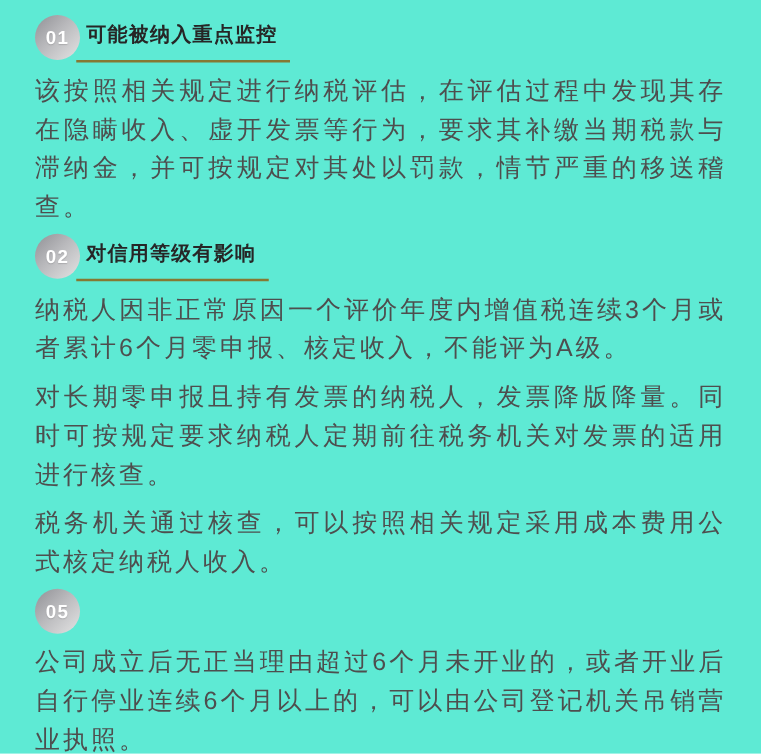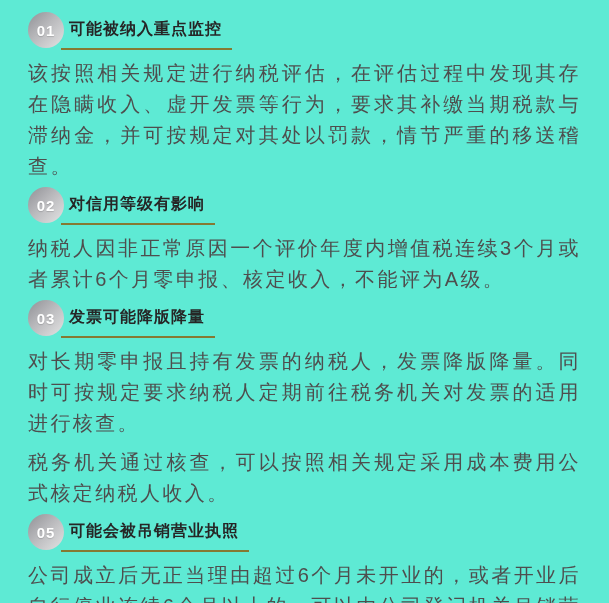--- a/index.html
+++ b/index.html
@@ -73,32 +73,27 @@
 
   <div class="section">
     <div class="section-header">
       <div class="badge">02</div>
       <div class="title">对信用等级有影响</div>
     </div>
     <p class="body-text">纳税人因非正常原因一个评价年度内增值税连续3个月或者累计6个月零申报、核定收入，不能评为A级。</p>
   </div>
 
   <div class="section">
-    <div class="section-header">
-      <div class="badge">03</div>
-      <div class="title">发票可能降版降量</div>
-    </div>
     <p class="body-text">对长期零申报且持有发票的纳税人，发票降版降量。同时可按规定要求纳税人定期前往税务机关对发票的适用进行核查。</p>
   </div>
 
   <div class="section">
     <p class="body-text">税务机关通过核查，可以按照相关规定采用成本费用公式核定纳税人收入。</p>
   </div>
 
   <div class="section">
     <div class="section-header">
       <div class="badge">05</div>
-      <div class="title">可能会被吊销营业执照</div>
     </div>
     <p class="body-text">公司成立后无正当理由超过6个月未开业的，或者开业后自行停业连续6个月以上的，可以由公司登记机关吊销营业执照。</p>
   </div>
 
 </div>
 
 </body></html>

